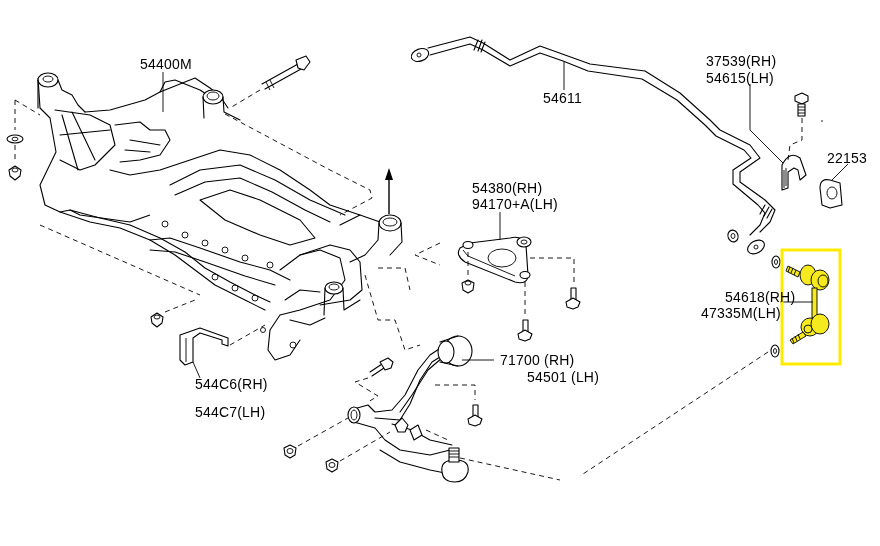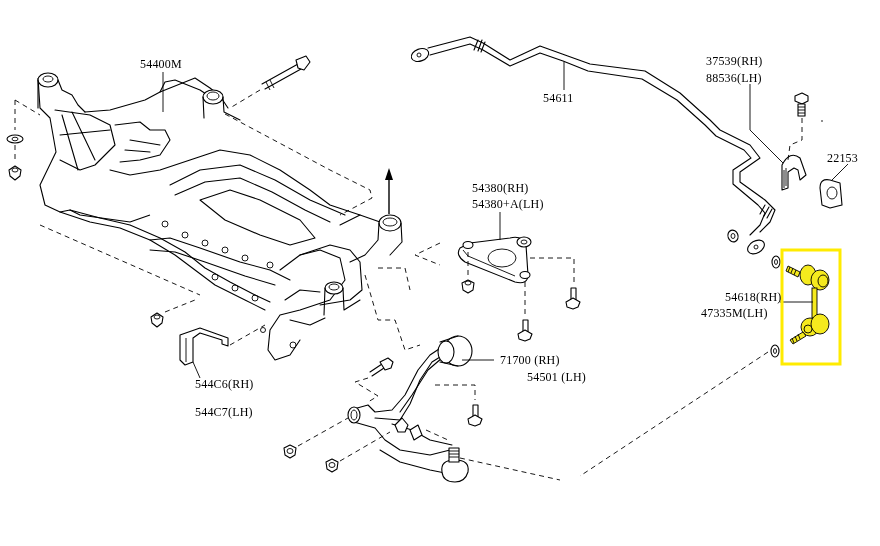--- a/index.html
+++ b/index.html
@@ -5,21 +5,21 @@
   html, body { margin: 0; padding: 0; background: #ffffff; }
   body { width: 880px; height: 546px; overflow: hidden; position: relative; }
   #diagram { position: absolute; left: 0; top: 0; width: 880px; height: 546px; }
   .ln { fill: none; stroke: #000; stroke-width: 1.1; stroke-linejoin: round; stroke-linecap: round; }
   .lnw { fill: #fff; stroke: #000; stroke-width: 1.1; stroke-linejoin: round; }
   .thin { fill: none; stroke: #000; stroke-width: 0.9; }
   .dash { fill: none; stroke: #000; stroke-width: 0.9; stroke-dasharray: 5 4; }
   .leader { fill: none; stroke: #000; stroke-width: 0.9; }
   .yel { fill: #f5ea1e; stroke: #000; stroke-width: 0.9; }
   .hl-box { fill: none; stroke-width: 3; }
-  .lbl { position: absolute; font-family: Liberation Serif, serif; font-size: 12px; color: #000; line-height: 16px; white-space: nowrap; letter-spacing: 0.2px; }
+  .lbl { position: absolute; font-family: Liberation Sans, sans-serif; font-size: 14px; color: #000; line-height: 16px; white-space: nowrap; letter-spacing: 0.2px; }
 </style>
 </head>
 <body>
 
 <svg id="diagram" viewBox="0 0 880 546" xmlns="http://www.w3.org/2000/svg">
 
   <g>
 
     <path class="lnw" d="M38,78 L40,108 L50,118 L56,152 L40,185 L45,205 L60,212 L70,210 L80,215 L130,222 L150,215"></path>
     <ellipse class="lnw" cx="48" cy="80" rx="10" ry="7"></ellipse>
@@ -252,22 +252,22 @@
     <path class="lnw" d="M468,419 L475,415 L482,419 L480,424 L475,426 L469,424 Z"></path>
   </g>
   <path class="dash" d="M435,385 L475,385 L475,400"></path>
   <path class="dash" d="M365,275 L378,320 L395,320 L405,350 L420,345"></path>
   <path class="dash" d="M426,430 L448,440"></path>
 </svg>
 
 <div class="lbl" style="left:140px; top:56px;">54400M</div>
 <div class="lbl" style="left:543px; top:90px;">54611</div>
 <div class="lbl" style="left:706px; top:53px;">37539(RH)</div>
-<div class="lbl" style="left:706px; top:70px;">88536(LH)</div>
+<div class="lbl" style="left:706px; top:70px;">54615(LH)</div>
 <div class="lbl" style="left:827px; top:150px;">22153</div>
 <div class="lbl" style="left:472px; top:180px;">54380(RH)</div>
-<div class="lbl" style="left:472px; top:196px;">54380+A(LH)</div>
+<div class="lbl" style="left:472px; top:196px;">94170+A(LH)</div>
 <div class="lbl" style="left:701px; top:289px;margin-left:24px;">54618(RH)</div>
 <div class="lbl" style="left:701px; top:305px;">47335M(LH)</div>
 <div class="lbl" style="left:500px; top:352px;">71700 (RH)</div>
 <div class="lbl" style="left:500px; top:369px;margin-left:27px;">54501 (LH)</div>
 <div class="lbl" style="left:195px; top:376px;">544C6(RH)</div>
 <div class="lbl" style="left:195px; top:404px;">544C7(LH)</div>
 
 </body></html>

